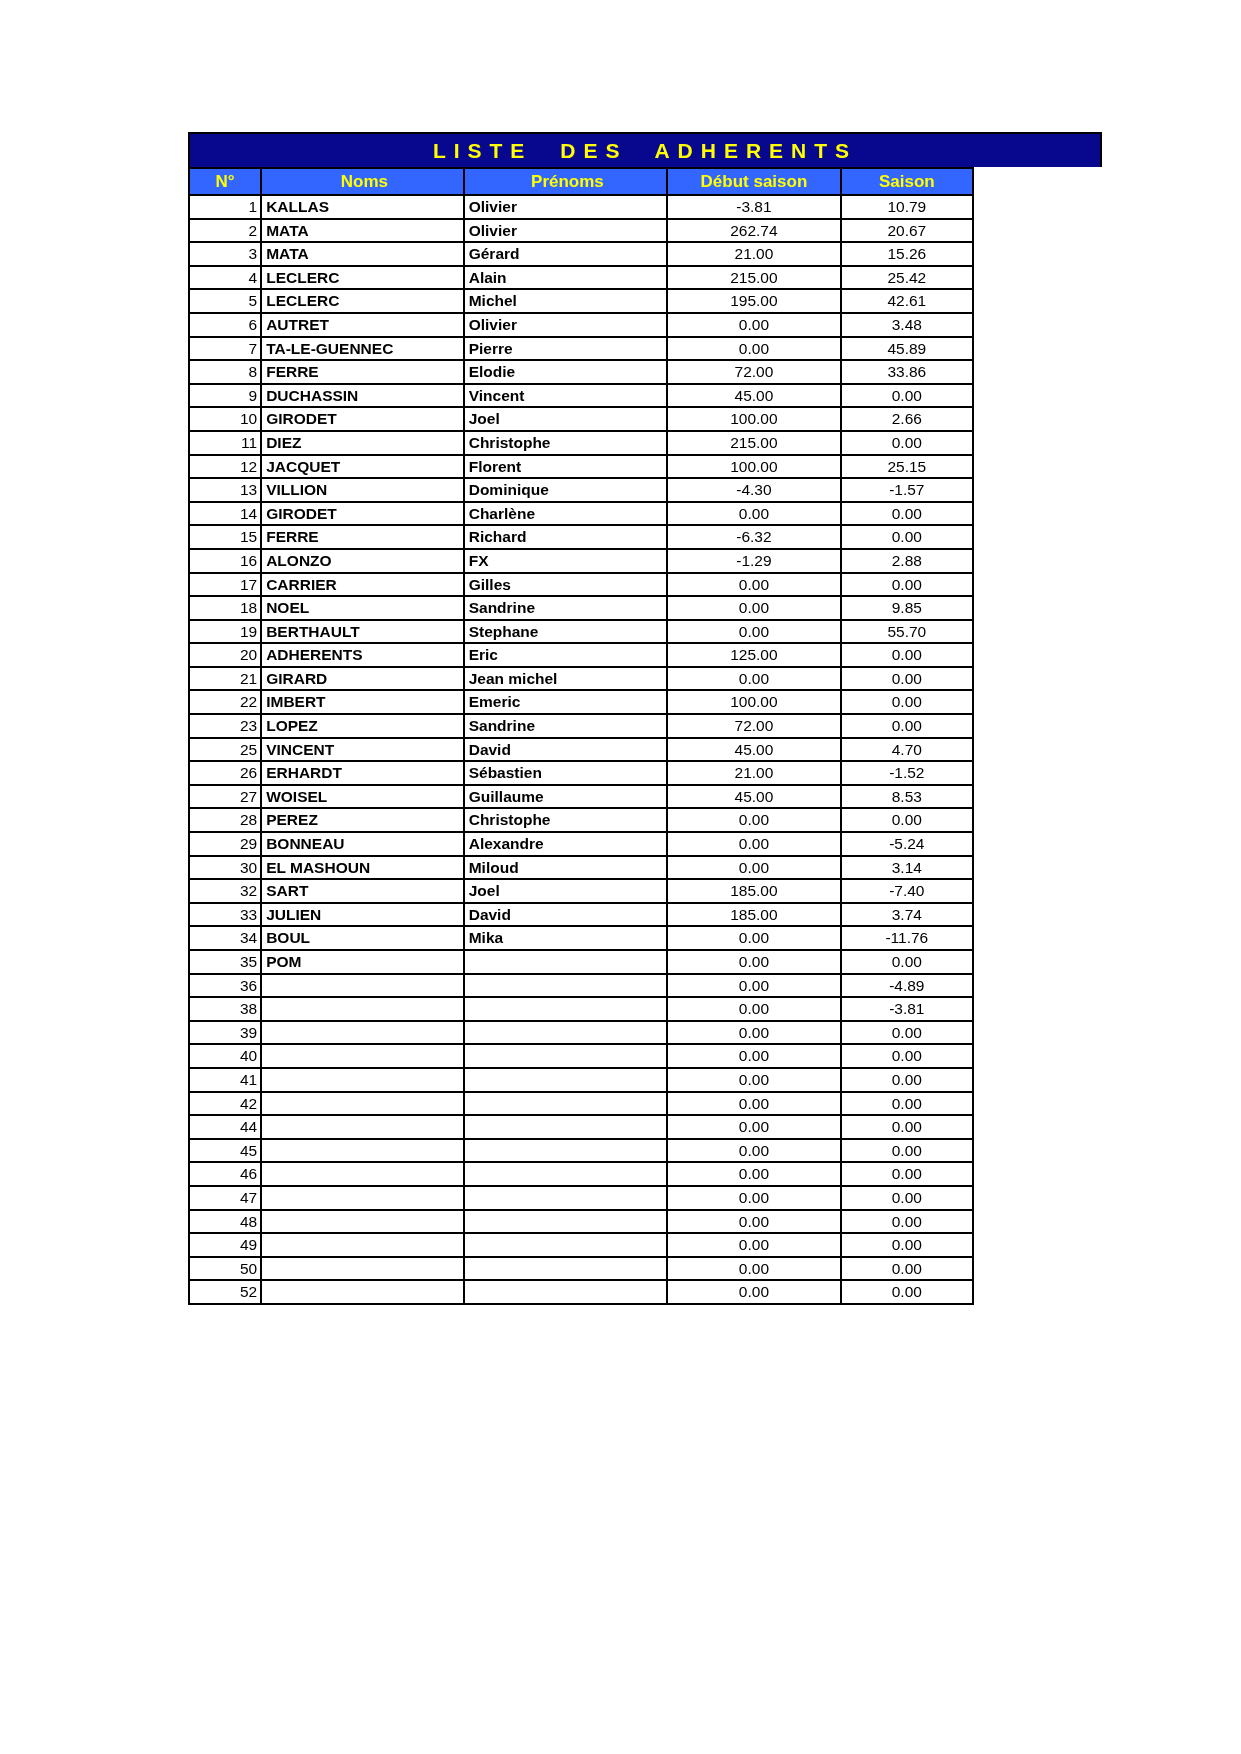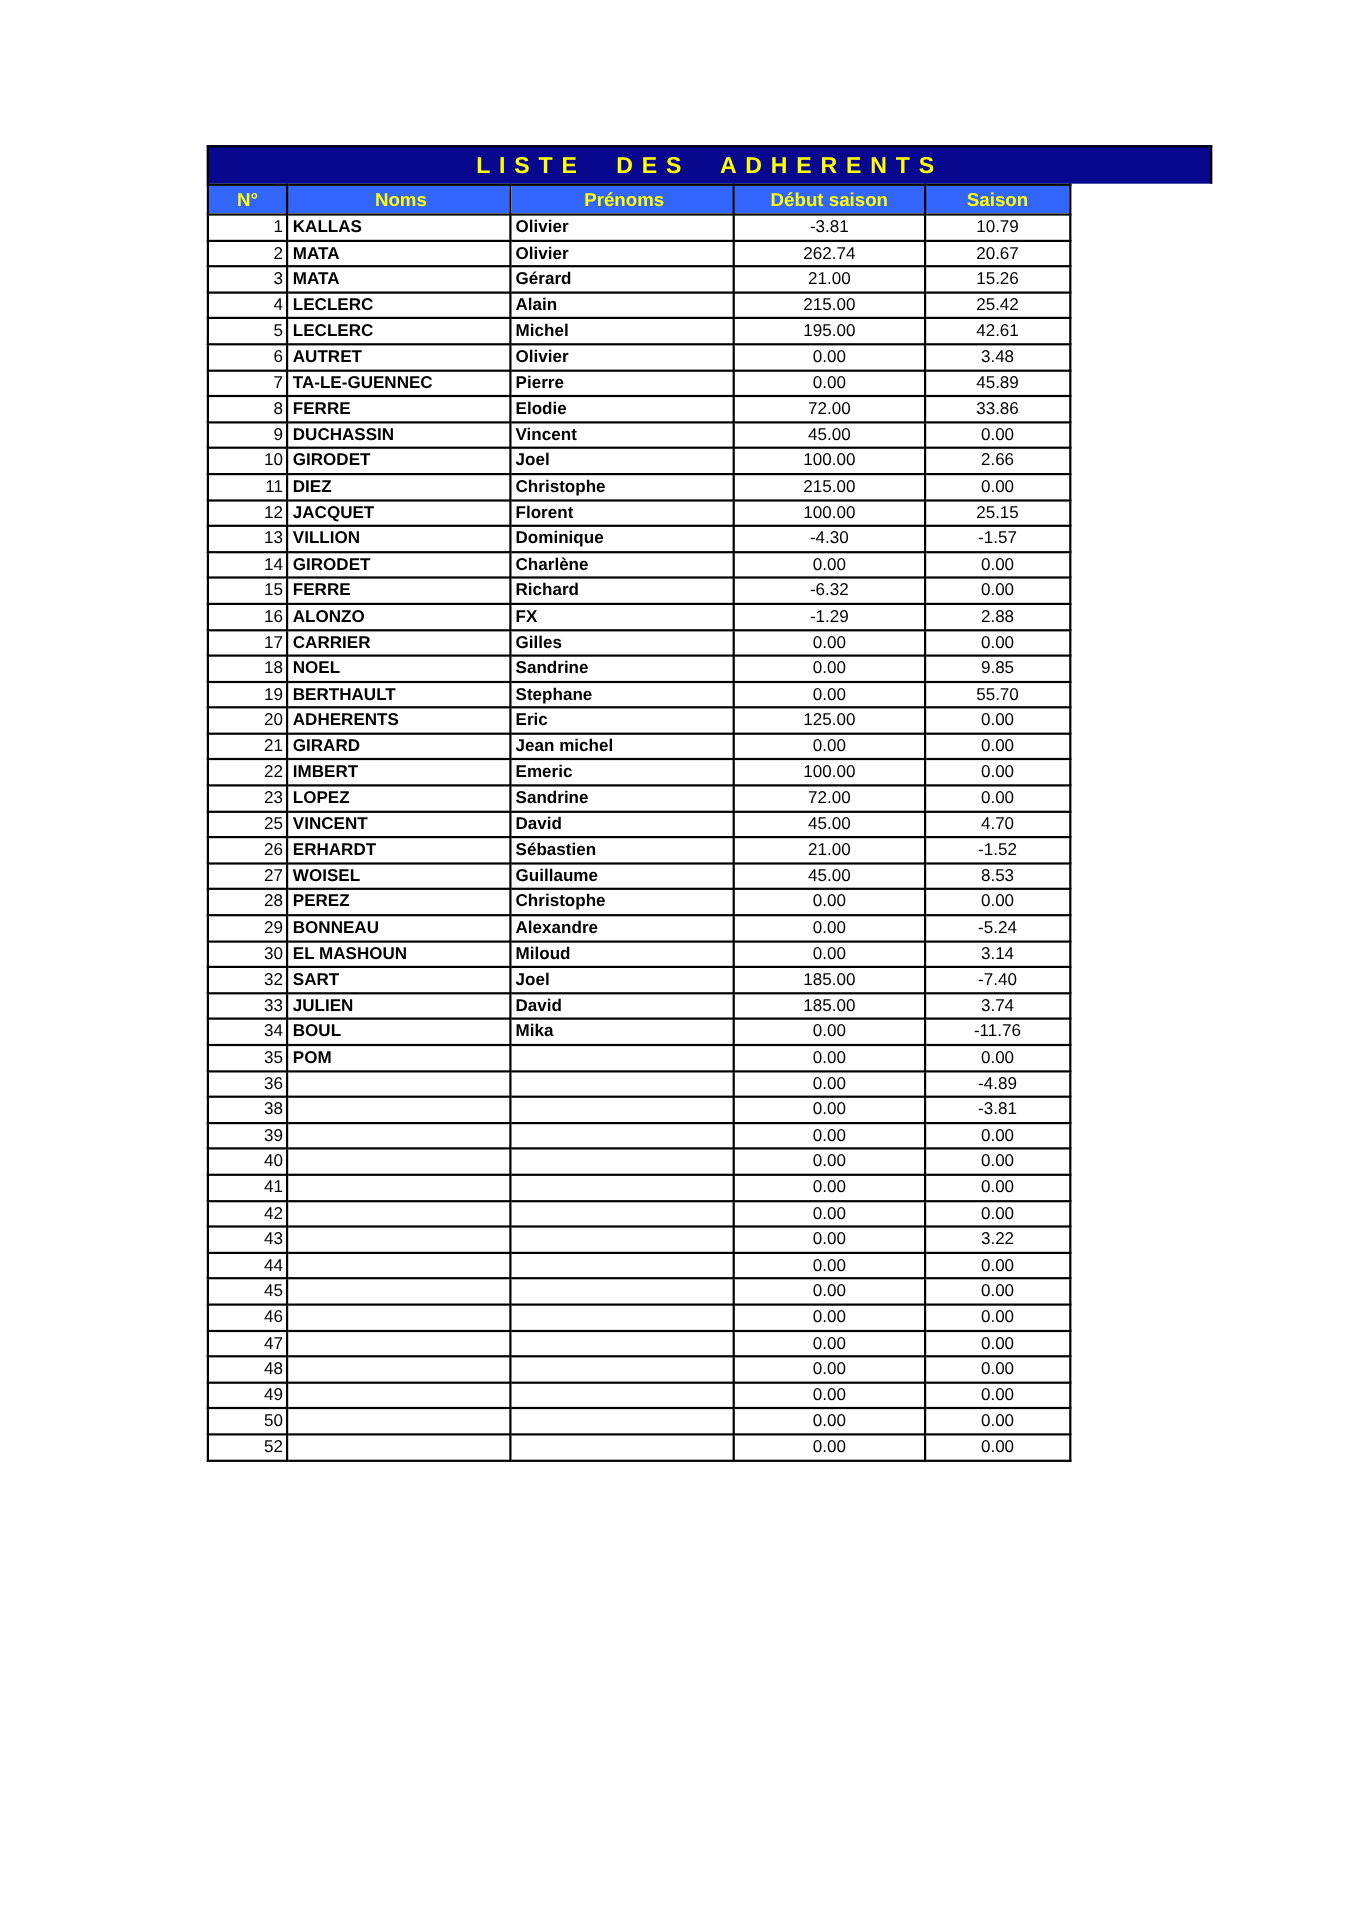--- a/index.html
+++ b/index.html
@@ -359,27 +359,20 @@
           <td class="num">0.00</td>
         </tr>
         <tr>
           <td class="n">42</td>
           <td class="nom"></td>
           <td class="prenom"></td>
           <td class="num">0.00</td>
           <td class="num">0.00</td>
         </tr>
         <tr>
-          <td class="n">43</td>
-          <td class="nom"></td>
-          <td class="prenom"></td>
-          <td class="num">0.00</td>
-          <td class="num">3.22</td>
-        </tr>
-        <tr>
           <td class="n">44</td>
           <td class="nom"></td>
           <td class="prenom"></td>
           <td class="num">0.00</td>
           <td class="num">0.00</td>
         </tr>
         <tr>
           <td class="n">45</td>
           <td class="nom"></td>
           <td class="prenom"></td>

